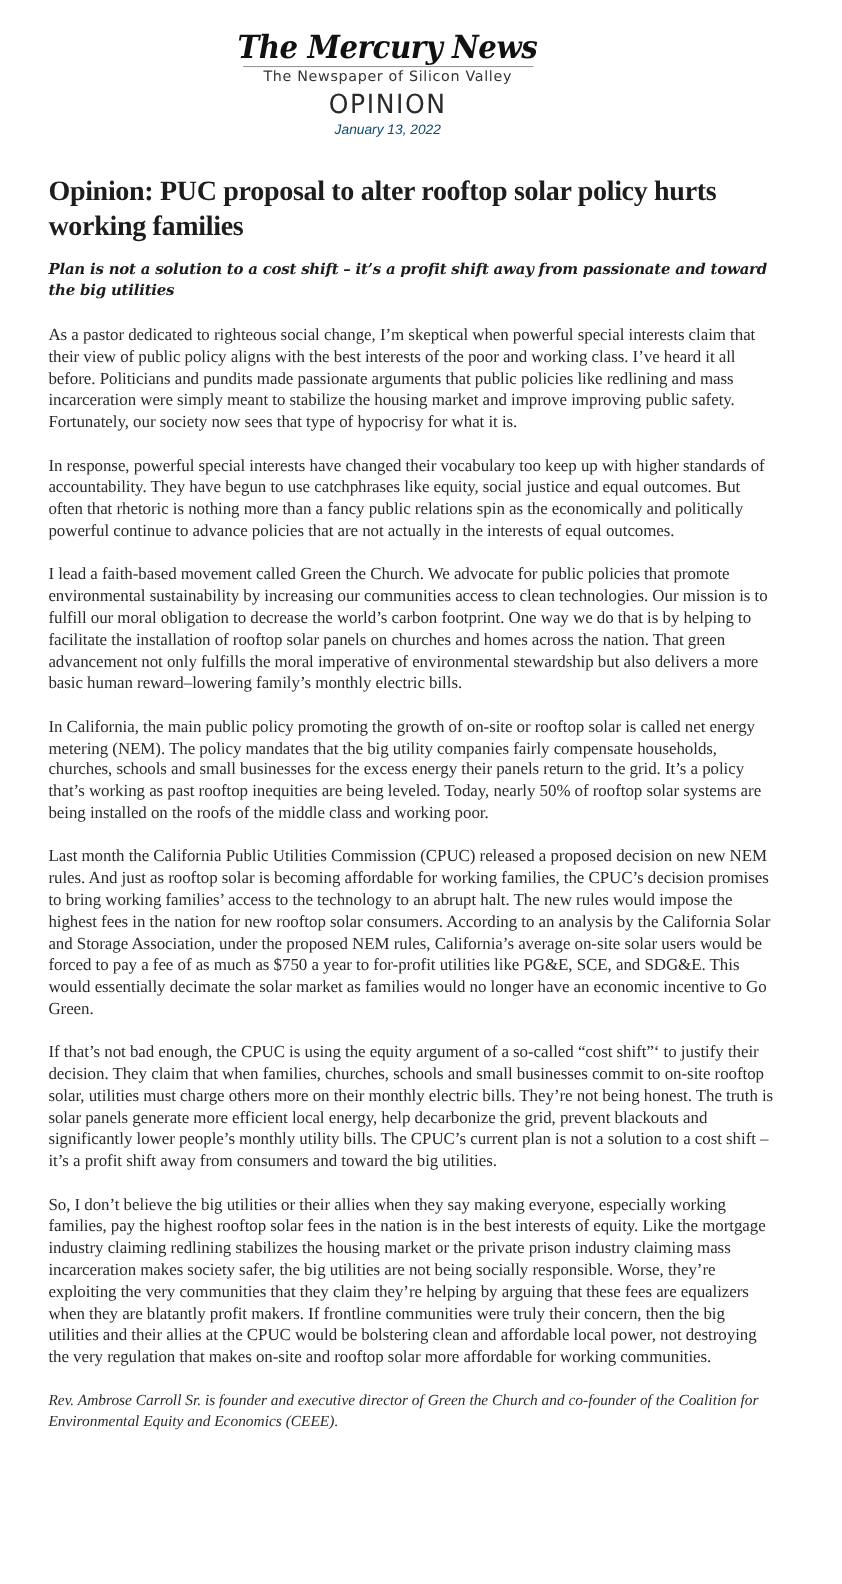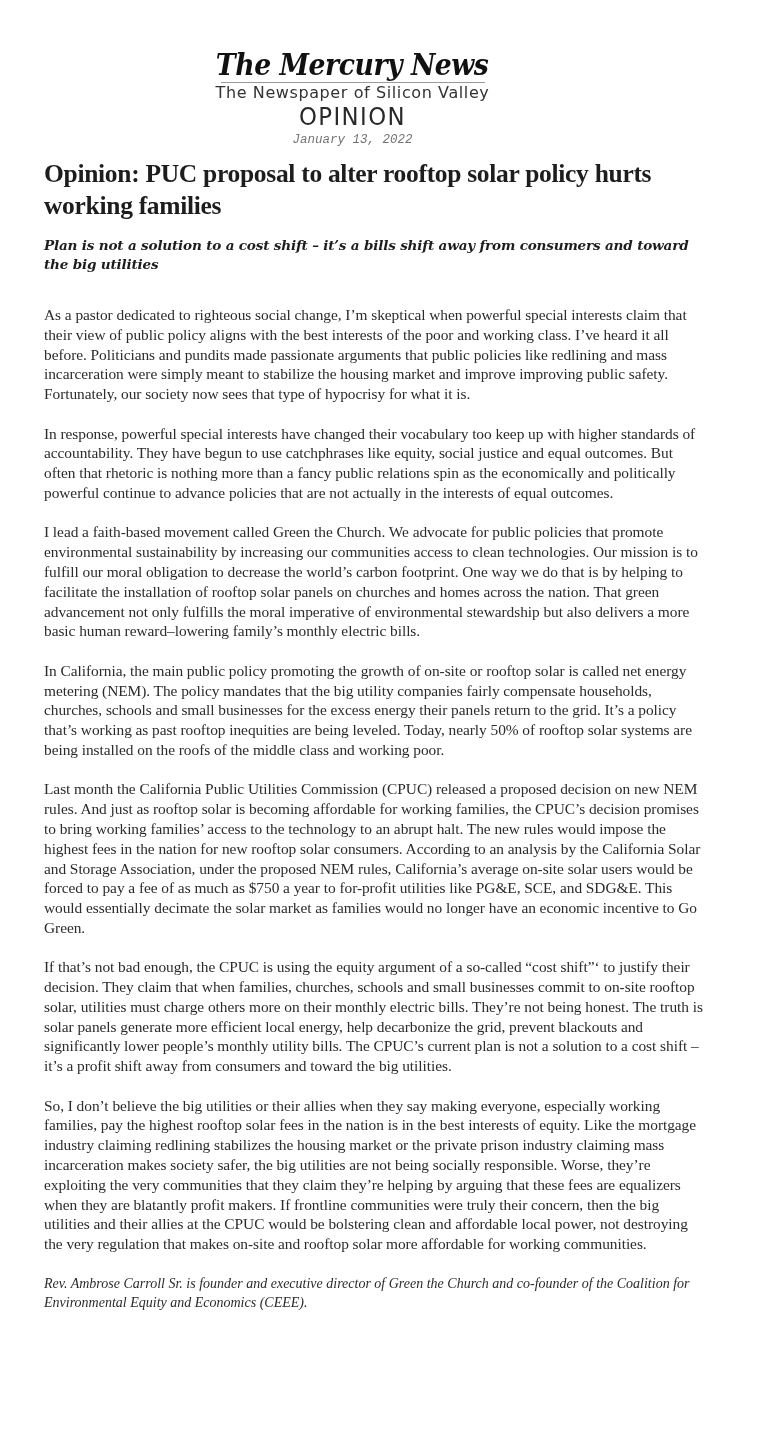--- a/index.html
+++ b/index.html
@@ -9,21 +9,21 @@
     }
     body {
       width: 765px;
       height: 1440px;
       position: relative;
       overflow: hidden;
       color: #222222;
     }
     .masthead {
       position: absolute;
-      top: 48px;
+      top: 26px;
       left: 0;
       width: 705px;
       text-align: center;
     }
     .logo {
       display: inline-block;
       font-family: "DejaVu Serif", serif;
       font-weight: bold;
       font-size: 29px;
       letter-spacing: -0.5px;
@@ -33,41 +33,41 @@
       font-style: italic;
     }
     .logo-rule {
       width: 264px;
       height: 1px;
       background: #9a9a9a;
       margin: 0 auto;
     }
     .tagline {
       font-family: "DejaVu Sans", sans-serif;
-      font-size: 16px;
+      font-size: 13px;
       color: #333333;
       letter-spacing: 0.6px;
       line-height: 18px;
       margin-top: 1px;
     }
     .section {
       font-family: "DejaVu Sans", sans-serif;
       font-size: 24px;
       color: #2a2a2a;
       letter-spacing: 1.5px;
       line-height: 28px;
       font-weight: normal;
       margin-top: 1px;
       transform: scaleX(0.95);
     }
     .date {
-      font-family: Liberation Mono, monospace;
+      font-family: Liberation Sans, sans-serif;
       font-style: italic;
       font-size: 12.5px;
-      color: #737373;
+      color: #0c4a6e;
       line-height: 16px;
       margin-top: 1px;
     }
     .article {
       position: absolute;
       top: 158px;
       left: 44px;
       width: 660px;
     }
     .headline {
@@ -83,21 +83,21 @@
       font-family: "DejaVu Serif", serif;
       font-weight: bold;
       font-style: italic;
       font-size: 13.6px;
       line-height: 19px;
       color: #1d1d1d;
       margin: 14px 0 0 0;
       letter-spacing: -0.2px;
     }
     .body-text {
-      margin-top: 31px;
+      margin-top: 21px;
     }
     .para {
       font-family: "Liberation Serif", serif;
       font-size: 15.4px;
       line-height: 19.8px;
       color: #2b2b2b;
       margin: 0 0 19.6px 0;
       letter-spacing: -0.05px;
     }
     .bio {
@@ -115,21 +115,21 @@
 <header class="masthead">
   <div class="logo">The Mercury News</div>
   <div class="logo-rule"></div>
   <div class="tagline">The Newspaper of Silicon Valley</div>
   <div class="section">OPINION</div>
   <div class="date">January 13, 2022</div>
 </header>
 
 <article class="article">
   <h1 class="headline">Opinion: PUC proposal to alter rooftop solar policy hurts working families</h1>
-  <p class="subhead">Plan is not a solution to a cost shift – it’s a bills shift away from consumers and toward the big utilities</p>
+  <p class="subhead">Plan is not a solution to a cost shift – it’s a profit shift away from passionate and toward the big utilities</p>
   <div class="body-text">
     <p class="para">As a pastor dedicated to righteous social change, I’m skeptical when powerful special interests claim that their view of public policy aligns with the best interests of the poor and working class. I’ve heard it all before. Politicians and pundits made passionate arguments that public policies like redlining and mass incarceration were simply meant to stabilize the housing market and improve improving public safety. Fortunately, our society now sees that type of hypocrisy for what it is.</p>
     <p class="para">In response, powerful special interests have changed their vocabulary too keep up with higher standards of accountability. They have begun to use catchphrases like equity, social justice and equal outcomes. But often that rhetoric is nothing more than a fancy public relations spin as the economically and politically powerful continue to advance policies that are not actually in the interests of equal outcomes.</p>
     <p class="para">I lead a faith-based movement called Green the Church. We advocate for public policies that promote environmental sustainability by increasing our communities access to clean technologies. Our mission is to fulfill our moral obligation to decrease the world’s carbon footprint. One way we do that is by helping to facilitate the installation of rooftop solar panels on churches and homes across the nation. That green advancement not only fulfills the moral imperative of environmental stewardship but also delivers a more basic human reward–lowering family’s monthly electric bills.</p>
     <p class="para">In California, the main public policy promoting the growth of on-site or rooftop solar is called net energy metering (NEM). The policy mandates that the big utility companies fairly compensate households, churches, schools and small businesses for the excess energy their panels return to the grid. It’s a policy that’s working as past rooftop inequities are being leveled. Today, nearly 50% of rooftop solar systems are being installed on the roofs of the middle class and working poor.</p>
     <p class="para">Last month the California Public Utilities Commission (CPUC) released a proposed decision on new NEM rules. And just as rooftop solar is becoming affordable for working families, the CPUC’s decision promises to bring working families’ access to the technology to an abrupt halt. The new rules would impose the highest fees in the nation for new rooftop solar consumers. According to an analysis by the California Solar and Storage Association, under the proposed NEM rules, California’s average on-site solar users would be forced to pay a fee of as much as $750 a year to for-profit utilities like PG&amp;E, SCE, and SDG&amp;E. This would essentially decimate the solar market as families would no longer have an economic incentive to Go Green.</p>
     <p class="para">If that’s not bad enough, the CPUC is using the equity argument of a so-called “cost shift”‘ to justify their decision. They claim that when families, churches, schools and small businesses commit to on-site rooftop solar, utilities must charge others more on their monthly electric bills. They’re not being honest. The truth is solar panels generate more efficient local energy, help decarbonize the grid, prevent blackouts and  significantly lower people’s monthly utility bills. The CPUC’s current plan is not a solution to a cost shift – it’s a profit shift away from consumers and toward the big utilities.</p>
     <p class="para">So, I don’t believe the big utilities or their allies when they say making everyone, especially working families, pay the highest rooftop solar fees in the nation is in the best interests of equity. Like the mortgage industry claiming redlining stabilizes the housing market or the private prison industry claiming mass incarceration makes society safer, the big utilities are not being socially responsible. Worse, they’re exploiting the very communities that they claim they’re helping by arguing that these fees are equalizers when they are blatantly profit makers. If frontline communities were truly their concern, then the big utilities and their allies at the CPUC would be bolstering clean and affordable local power, not destroying the very regulation that makes on-site and rooftop solar more affordable for working communities.</p>
     <p class="bio">Rev. Ambrose Carroll Sr. is founder and executive director of Green the Church and co-founder of the Coalition for Environmental Equity and Economics (CEEE).</p>
   </div>

